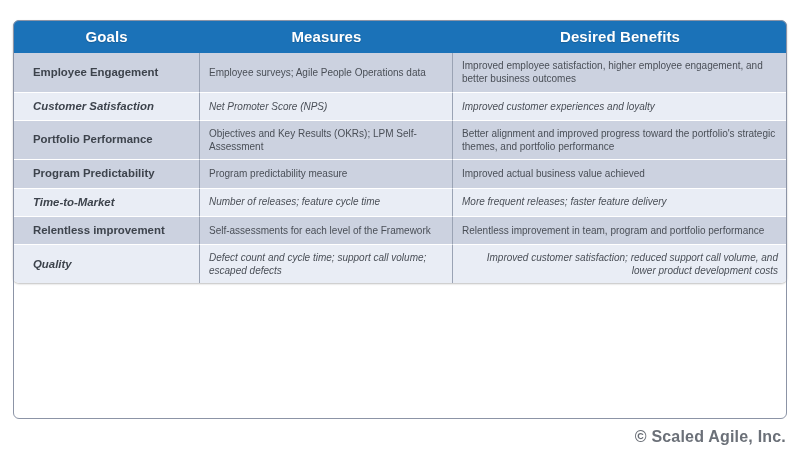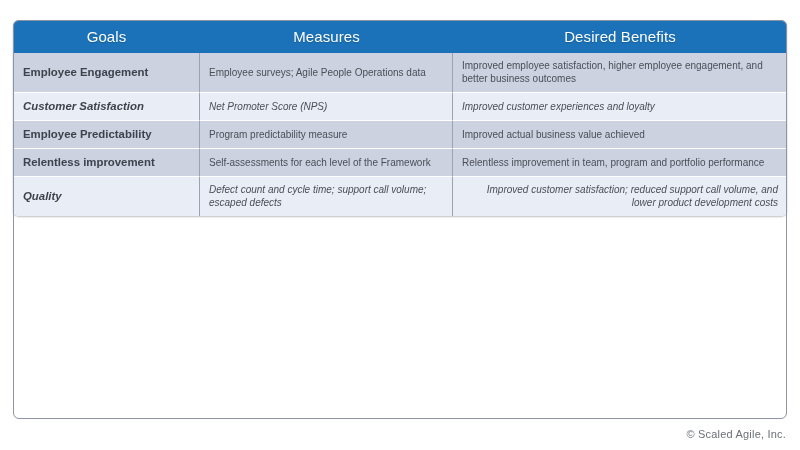--- a/index.html
+++ b/index.html
@@ -33,21 +33,21 @@
   }
 
   table.goals-table col.c-goal    { width: 187px; }
   table.goals-table col.c-measure { width: 253px; }
   table.goals-table col.c-benefit { width: 334px; }
 
   thead th {
     background: #1b72b8;
     color: #ffffff;
     font-size: 15px;
-    font-weight: normal;
+    font-weight: bold;
     text-align: center;
     height: 33px;
     padding: 0 6px;
     letter-spacing: 0.1px;
     border: none;
     text-shadow: 0 1px 1px rgba(0,0,0,0.18);
   }
   thead th.th-goal    { border-top-left-radius: 6px; }
   thead th.th-benefit { border-top-right-radius: 6px; }
 
@@ -59,21 +59,21 @@
     line-height: 1.33;
     border-top: 1px solid #ffffff;
     border-right: 1px solid #9aa3b4;
   }
   tbody td:last-child { border-right: none; }
 
   tbody td.goal-cell {
     font-weight: bold;
     color: #3d434c;
     font-size: 11.4px;
-    padding-left: 10px;
+    padding-left: 20px;
   }
 
   tbody tr.row-dark td  { background: #ccd2e0; }
   tbody tr.row-light td { background: #e9edf5; font-style: italic; }
 
   tbody tr:first-child td { border-top: none; }
 
   tbody tr:last-child td:first-child { border-bottom-left-radius: 6px; margin-left: 36px; }
   tbody tr:last-child td:last-child  { border-bottom-right-radius: 6px; text-align: right; }
 
@@ -86,23 +86,24 @@
     border-radius: 6px;
     pointer-events: none;
     box-sizing: border-box;
     border: 1px solid #8c94a6;
   }
 
   #footer-credit {
     position: absolute;
     right: 14px;
     top: 428px;
-    font-size: 11px;
+    font-size: 16px;
     color: #6b7078;
     letter-spacing: 0.2px;
+    font-weight: bold;
   }
 </style>
 </head>
 <body>
 
 <div id="table-wrap">
   <table class="goals-table">
     <colgroup>
       <col class="c-goal">
       <col class="c-measure">
@@ -120,23 +121,33 @@
           <td class="goal-cell">Employee Engagement</td>
           <td class="measure-cell">Employee surveys; Agile People Operations data</td>
           <td class="benefit-cell">Improved employee satisfaction, higher employee engagement, and better business outcomes</td>
         </tr>
         <tr class="row-light">
           <td class="goal-cell">Customer Satisfaction</td>
           <td class="measure-cell">Net Promoter Score (NPS)</td>
           <td class="benefit-cell">Improved customer experiences and loyalty</td>
         </tr>
         <tr class="row-dark">
-          <td class="goal-cell">Employee Predictability</td>
+          <td class="goal-cell">Portfolio Performance</td>
+          <td class="measure-cell">Objectives and Key Results (OKRs); LPM Self-Assessment</td>
+          <td class="benefit-cell">Better alignment and improved progress toward the portfolio's strategic themes, and portfolio performance</td>
+        </tr>
+        <tr class="row-dark">
+          <td class="goal-cell">Program Predictability</td>
           <td class="measure-cell">Program predictability measure</td>
           <td class="benefit-cell">Improved actual business value achieved</td>
+        </tr>
+        <tr class="row-light">
+          <td class="goal-cell">Time-to-Market</td>
+          <td class="measure-cell">Number of releases; feature cycle time</td>
+          <td class="benefit-cell">More frequent releases; faster feature delivery</td>
         </tr>
         <tr class="row-dark">
           <td class="goal-cell">Relentless improvement</td>
           <td class="measure-cell">Self-assessments for each level of the Framework</td>
           <td class="benefit-cell">Relentless improvement in team, program and portfolio performance</td>
         </tr>
         <tr class="row-light">
           <td class="goal-cell">Quality</td>
           <td class="measure-cell">Defect count and cycle time; support call volume; escaped defects</td>
           <td class="benefit-cell">Improved customer satisfaction; reduced support call volume, and lower product development costs</td>

